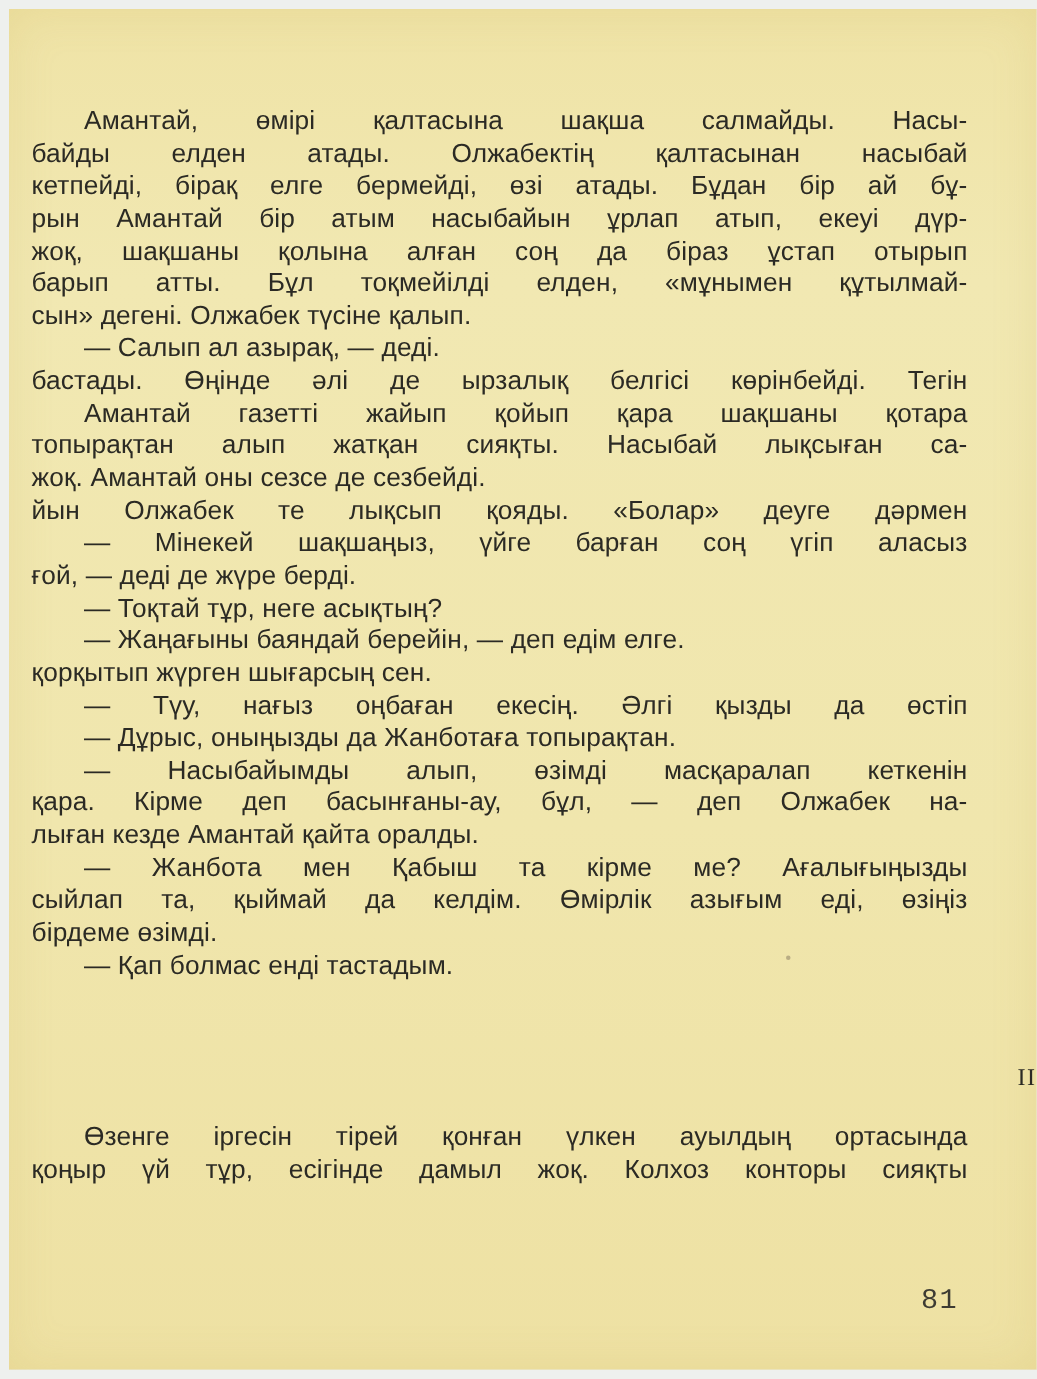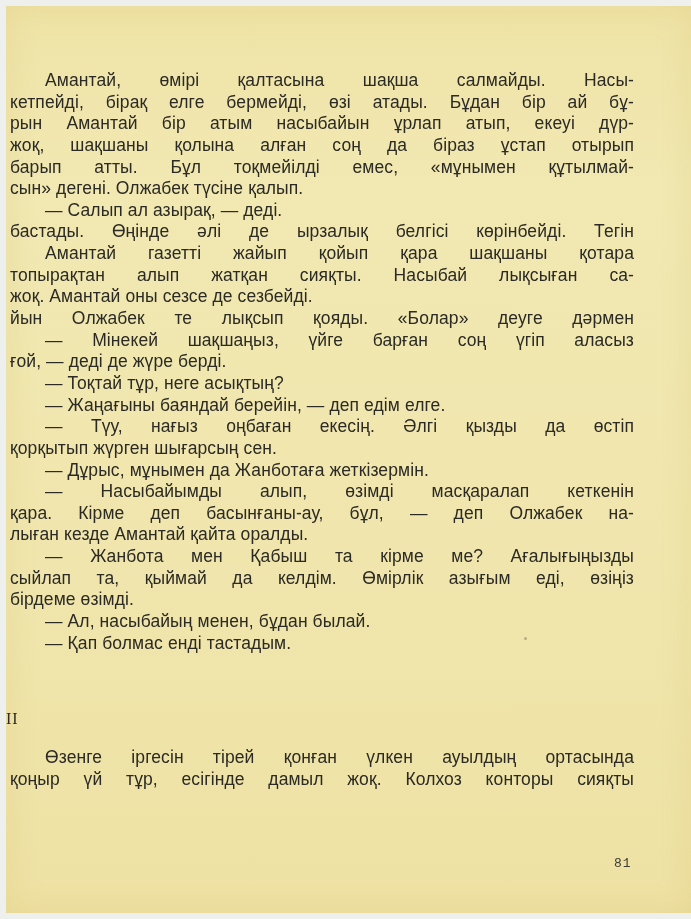--- a/index.html
+++ b/index.html
@@ -17,21 +17,21 @@
       position: absolute;
       left: 6px;
       top: 6px;
       width: 685px;
       height: 907px;
       background: linear-gradient(180deg, #efe3a6 0%, #f1e8b2 20%, #f0e6ad 60%, #eee1a3 100%);
       box-shadow: inset 0 0 30px rgba(200,170,80,0.18);
     }
     .text-block {
       position: absolute;
-      left: 4px;
+      left: 15px;
       width: 624px;
       font-family: "Liberation Sans", sans-serif;
       font-stretch: condensed;
       font-size: 17.5px;
       line-height: 21.65px;
       color: #2b2a24;
       letter-spacing: 0.1px;
     }
     .block-1 { top: 64px; }
     .block-2 { top: 741px; }
@@ -43,76 +43,76 @@
       height: 21.65px;
       overflow: visible;
     }
     .line.indent { padding-left: 35px; }
     .line.last { text-align-last: left; }
     .section-number {
       position: absolute;
       left: 0;
       width: 685px;
       top: 704px;
-      text-align: left;
+      text-align: right;
       font-family: "Liberation Serif", serif;
       font-size: 16px;
       color: #2b2a24;
       letter-spacing: 1px;
     }
     .page-number {
       position: absolute;
       left: 608px;
       top: 850px;
       font-family: "Liberation Mono", monospace;
-      font-size: 13px;
+      font-size: 19px;
       color: #3d3b33;
       letter-spacing: 1px;
     }
     .speck {
       position: absolute;
       left: 518px;
       top: 631px;
       width: 3px;
       height: 3px;
       border-radius: 50%;
       background: #b9ad84;
     }
   </style>
 </head>
 <body>
 
 <div class="page">
   <div class="text-block block-1" id="block1">
       <span class="line indent">Амантай, өмірі қалтасына шақша салмайды. Насы-</span>
+      <span class="line">байды елден атады. Олжабектің қалтасынан насыбай</span>
       <span class="line">кетпейді, бірақ елге бермейді, өзі атады. Бұдан бір ай бұ-</span>
       <span class="line">рын Амантай бір атым насыбайын ұрлап атып, екеуі дүр-</span>
       <span class="line">жоқ, шақшаны қолына алған соң да біраз ұстап отырып</span>
-      <span class="line">барып атты. Бұл тоқмейілді емес, «мұнымен құтылмай-</span>
+      <span class="line">барып атты. Бұл тоқмейілді елден, «мұнымен құтылмай-</span>
       <span class="line last">сын» дегені. Олжабек түсіне қалып.</span>
       <span class="line indent last">— Салып ал азырақ, — деді.</span>
       <span class="line">бастады. Өңінде әлі де ырзалық белгісі көрінбейді. Тегін</span>
       <span class="line indent">Амантай газетті жайып қойып қара шақшаны қотара</span>
       <span class="line">топырақтан алып жатқан сияқты. Насыбай лықсыған са-</span>
       <span class="line last">жоқ. Амантай оны сезсе де сезбейді.</span>
       <span class="line">йын Олжабек те лықсып қояды. «Болар» деуге дәрмен</span>
       <span class="line indent">— Мінекей шақшаңыз, үйге барған соң үгіп аласыз</span>
       <span class="line last">ғой, — деді де жүре берді.</span>
       <span class="line indent last">— Тоқтай тұр, неге асықтың?</span>
       <span class="line indent last">— Жаңағыны баяндай берейін, — деп едім елге.</span>
+      <span class="line last">қорқытып жүрген шығарсың сен.</span>
       <span class="line indent">— Түу, нағыз оңбаған екесің. Әлгі қызды да өстіп</span>
-      <span class="line last">қорқытып жүрген шығарсың сен.</span>
-      <span class="line indent last">— Дұрыс, мұнымен да Жанботаға жеткізермін.</span>
+      <span class="line indent last">— Дұрыс, оныңызды да Жанботаға топырақтан.</span>
       <span class="line indent">— Насыбайымды алып, өзімді масқаралап кеткенін</span>
       <span class="line">қара. Кірме деп басынғаны-ау, бұл, — деп Олжабек на-</span>
       <span class="line last">лыған кезде Амантай қайта оралды.</span>
       <span class="line indent">— Жанбота мен Қабыш та кірме ме? Ағалығыңызды</span>
       <span class="line">сыйлап та, қыймай да келдім. Өмірлік азығым еді, өзіңіз</span>
       <span class="line last">бірдеме өзімді.</span>
-      <span class="line indent last">— Ал, насыбайың менен, бұдан былай.</span>
       <span class="line indent last">— Қап болмас енді тастадым.</span>
     </div>
   <div class="section-number">II</div>
   <div class="text-block block-2" id="block2">
       <span class="line indent">Өзенге іргесін тірей қонған үлкен ауылдың ортасында</span>
       <span class="line">қоңыр үй тұр, есігінде дамыл жоқ. Колхоз конторы сияқты</span>
     </div>
   <div class="speck"></div>
   <div class="page-number">81</div>
 </div>

